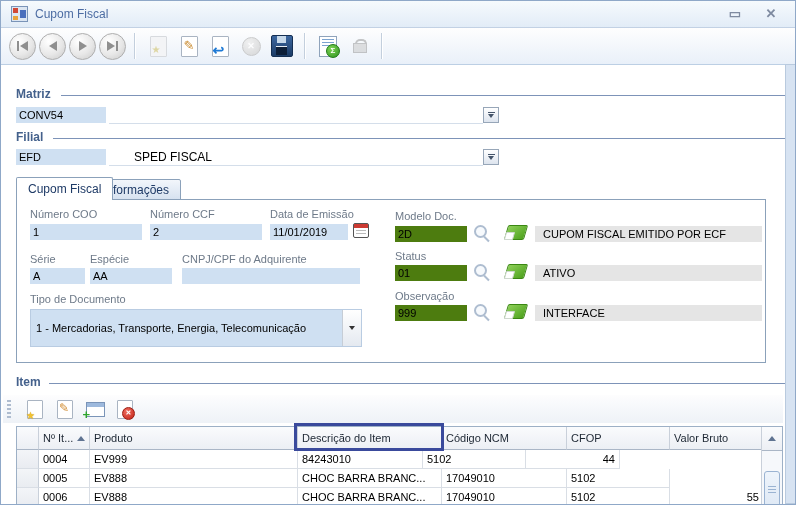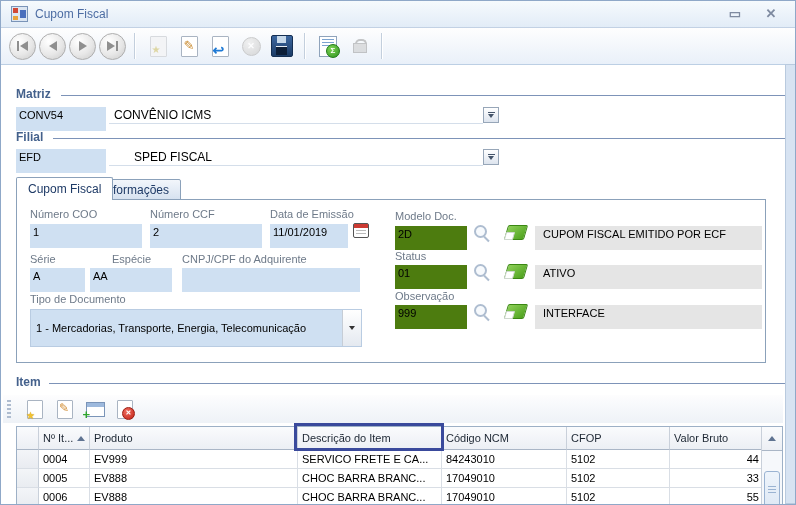--- a/index.html
+++ b/index.html
@@ -48,21 +48,21 @@
     background:radial-gradient(circle at 35% 30%,#7ed455,#2f9420);border:1px solid #1f7a14;
     color:#fff;font-size:8px;font-weight:bold;display:flex;align-items:center;justify-content:center;}
   .lockico{position:relative;width:14px;height:14px;opacity:.55;}
   .lockico .shackle{position:absolute;top:0;left:3px;width:8px;height:6px;border:2px solid #9a9a9a;border-bottom:none;border-radius:5px 5px 0 0;}
   .lockico .body{position:absolute;bottom:0;left:1px;width:12px;height:8px;background:#c9c9c9;border:1px solid #9a9a9a;}
   
   .grp-label{position:absolute;font-size:12px;font-weight:bold;color:#44618c;}
   .grp-line{position:absolute;height:1px;background:#7d93b8;}
   
   .fld-label{position:absolute;color:#6e7a89;font-size:11px;white-space:nowrap;}
-  .fld{position:absolute;height:24px;line-height:16px;padding-left:3px;font-size:11px;color:#000;
+  .fld{position:absolute;height:16px;line-height:16px;padding-left:3px;font-size:11px;color:#000;
     background:#cfe0f2;white-space:nowrap;overflow:hidden;box-sizing:border-box;}
   .fld.gray{background:#4d7c0f;}
   .fld.desc{background:transparent;font-size:12px;}
   .fld.descbar{background:#e5e5e5;padding-left:8px;}
   .underline{position:absolute;border-bottom:1px solid #d4deea;}
   .ddbtn{position:absolute;width:16px;height:16px;box-sizing:border-box;border:1px solid #97a6b8;
     background:linear-gradient(#ffffff,#dde4ee);display:flex;flex-direction:column;align-items:center;justify-content:center;gap:1px;}
   .ddbtn .bar{width:7px;height:1px;background:#44546a;}
   .ddbtn .tri{width:0;height:0;border-left:3.5px solid transparent;border-right:3.5px solid transparent;border-top:4px solid #44546a;}
   .combo{position:absolute;height:38px;box-sizing:border-box;background:#cfe0f2;border:1px solid #b9cce2;
@@ -194,21 +194,20 @@
           <div class="body"></div>
         </div>
     </div>
     <div class="tsep"></div>
   </div>
 
   <div class="grp-label" style="left:15px;top:86px;">Matriz</div>
   <div class="grp-line" style="left:60px;top:94px;width:726px;"></div>
   <div class="fld" style="left:15px;top:106px;width:90px;">CONV54</div>
   <div class="underline" style="left:108px;top:106px;width:374px;height:16px;"></div>
-  <div class="fld desc" style="left:110px;top:106px;width:370px;">CONVÊNIO ICMS</div>
   <div class="ddbtn" style="left:482px;top:106px;">
       <div class="bar"></div>
       <div class="tri"></div>
     </div>
 
   <div class="grp-label" style="left:15px;top:129px;">Filial</div>
   <div class="grp-line" style="left:52px;top:137px;width:734px;"></div>
   <div class="fld" style="left:15px;top:148px;width:90px;">EFD</div>
   <div class="underline" style="left:108px;top:148px;width:374px;height:16px;"></div>
   <div class="fld desc" style="left:110px;top:148px;width:370px;margin-left:20px;">SPED FISCAL</div>
@@ -235,21 +234,21 @@
     <div class="calendar" style="left:336px;top:23px;"></div>
 
     <div class="fld-label" style="left:378px;top:10px;">Modelo Doc.</div>
     <div class="fld gray" style="left:378px;top:26px;width:72px;">2D</div>
     <div class="mag" style="left:457px;top:25px;"></div>
     <div class="greenbook" style="left:489px;top:25px;"></div>
     <div class="fld gray descbar" style="left:518px;top:26px;width:227px;">CUPOM FISCAL EMITIDO POR ECF</div>
 
     <div class="fld-label" style="left:13px;top:53px;">Série</div>
     <div class="fld" style="left:13px;top:68px;width:55px;">A</div>
-    <div class="fld-label" style="left:73px;top:53px;margin-left:22px;">Espécie</div>
+    <div class="fld-label" style="left:73px;top:53px;">Espécie</div>
     <div class="fld" style="left:73px;top:68px;width:82px;">AA</div>
     <div class="fld-label" style="left:165px;top:53px;">CNPJ/CPF do Adquirente</div>
     <div class="fld" style="left:165px;top:68px;width:178px;"></div>
 
     <div class="fld-label" style="left:378px;top:50px;">Status</div>
     <div class="fld gray" style="left:378px;top:65px;width:72px;">01</div>
     <div class="mag" style="left:457px;top:64px;"></div>
     <div class="greenbook" style="left:489px;top:64px;"></div>
     <div class="fld gray descbar" style="left:518px;top:65px;width:227px;">ATIVO</div>
 
@@ -305,33 +304,31 @@
       <div class="gcell c2">Produto</div>
       <div class="gcell c3">Descrição do Item</div>
       <div class="gcell c4">Código NCM</div>
       <div class="gcell c5">CFOP</div>
       <div class="gcell c6">Valor Bruto</div>
     </div>
     <div class="grow">
       <div class="gcell c0 rowhdr"></div>
       <div class="gcell c1">0004</div>
       <div class="gcell c2">EV999</div>
-      <div class="gcell c3">SERVICO FRETE E CA...</div>
       <div class="gcell c4">84243010</div>
       <div class="gcell c5">5102</div>
       <div class="gcell c6 num">44</div>
     </div>
     <div class="grow">
       <div class="gcell c0 rowhdr"></div>
       <div class="gcell c1">0005</div>
       <div class="gcell c2">EV888</div>
       <div class="gcell c3">CHOC BARRA BRANC...</div>
       <div class="gcell c4">17049010</div>
       <div class="gcell c5">5102</div>
-      <div class="gcell c6 num">33</div>
     </div>
     <div class="grow">
       <div class="gcell c0 rowhdr"></div>
       <div class="gcell c1">0006</div>
       <div class="gcell c2">EV888</div>
       <div class="gcell c3">CHOC BARRA BRANC...</div>
       <div class="gcell c4">17049010</div>
       <div class="gcell c5">5102</div>
       <div class="gcell c6 num">55</div>
     </div>

